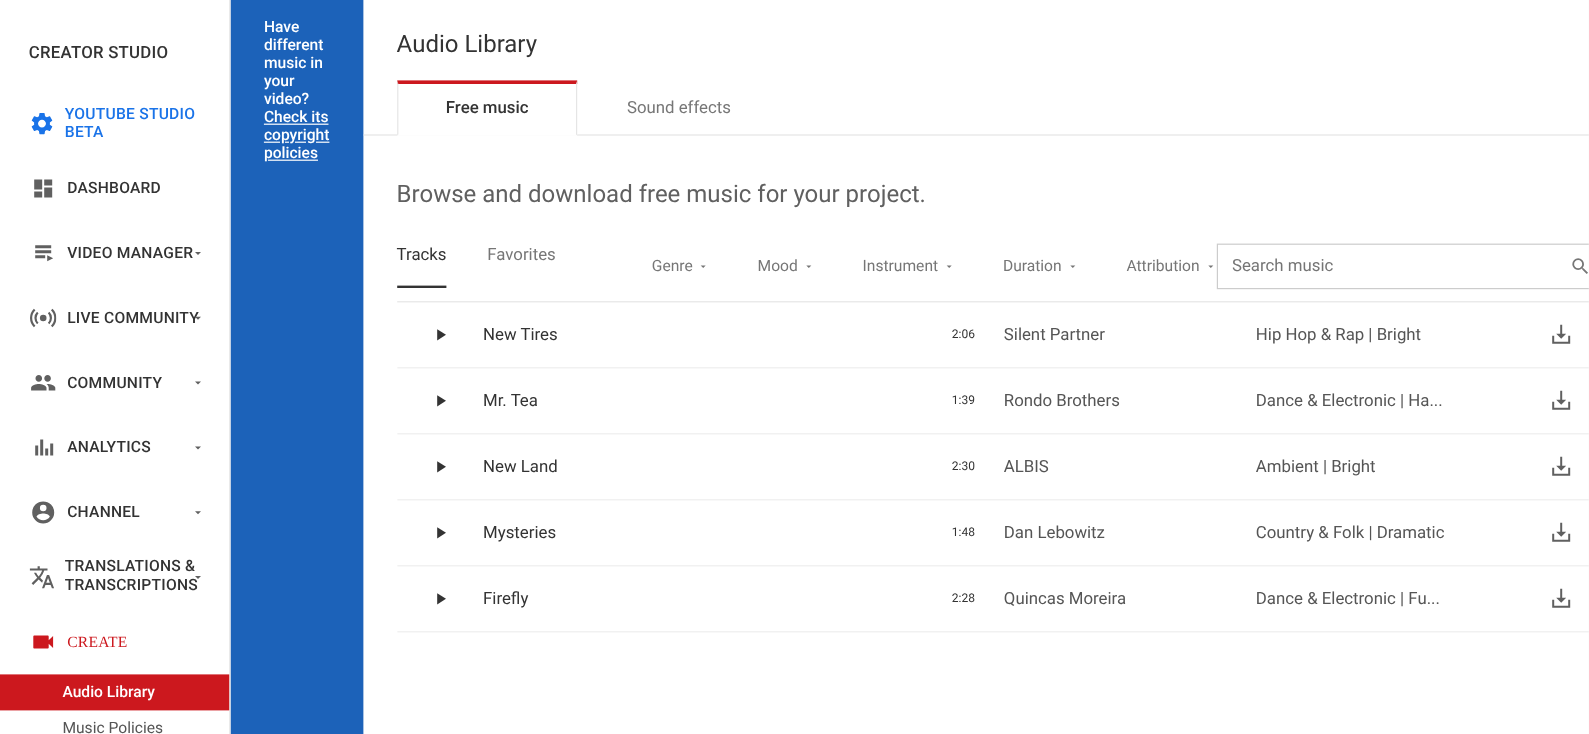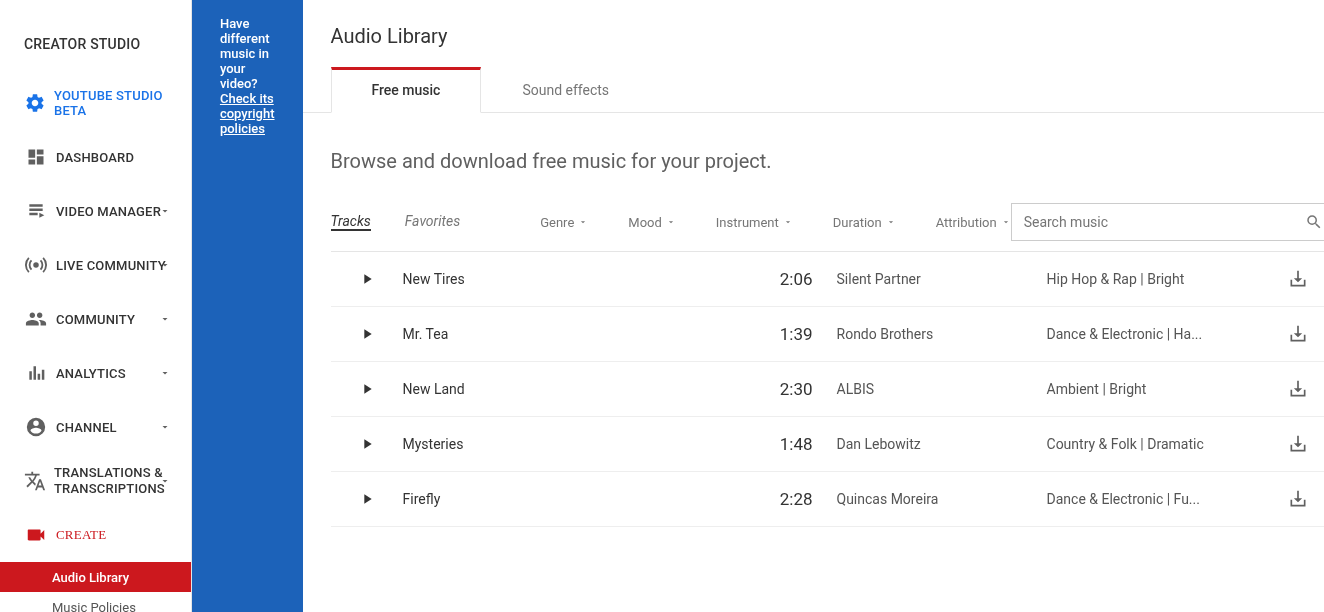--- a/index.html
+++ b/index.html
@@ -21,32 +21,32 @@
   .banner { background: #1c62b9; color: #fff; padding: 16px 28px; font-size: 13px; font-weight: 500; }
   .banner .link { text-decoration: underline; cursor: pointer; }
   .content { flex: 1; background: #fff; margin: 0; padding: 0 0 0 28px; position: relative; }
   .page-title { font-size: 20px; font-weight: 400; color: #333; padding: 24px 0 18px 0; }
   .tabs { display: flex; border-bottom: 1px solid #e5e5e5; margin-left: -28px; padding-left: 28px; }
   .tab { padding: 14px 40px; font-size: 14px; color: #767676; cursor: pointer; border: 1px solid transparent; border-bottom: none; position: relative; top: 1px; }
   .tab.active { color: #333; font-weight: 500; border: 1px solid #e5e5e5; border-top: 3px solid #cc181e; border-bottom: 1px solid #fff; background: #fff; padding-top: 12px; }
   .subtitle { font-size: 20px; color: #606060; padding: 36px 0 30px 0; font-weight: 400; }
   .controls { display: flex; align-items: center; padding: 0 28px 10px 0; border-bottom: 1px solid #e5e5e5; }
   .subtabs { display: flex; gap: 34px; }
-  .subtab { font-size: 14px; color: #767676; cursor: pointer; padding-bottom: 0; font-style: italic; }
+  .subtab { font-size: 14px; color: #767676; cursor: pointer; padding-bottom: 17px; }
   .subtab.active { color: #333; border-bottom: 2px solid #333; }
   .filters { display: flex; gap: 40px; margin-left: 80px; }
   .filter { font-size: 13px; color: #767676; cursor: pointer; display: flex; align-items: center; gap: 4px; }
   .search-box { margin-left: auto; width: 325px; height: 38px; border: 1px solid #ccc; display: flex; align-items: center; padding: 0 12px; }
   .search-box input { flex: 1; border: none; outline: none; font-size: 14px; color: #333; }
   .search-box .search-icon { color: #767676; }
   .tracks { overflow-y: scroll; height: 335px; padding-right: 8px; }
   .track-row { display: flex; align-items: center; height: 55px; border-bottom: 1px solid #eee; }
   .track-row .play { width: 72px; display: flex; justify-content: center; color: #333; cursor: pointer; }
   .track-row .title { width: 360px; font-size: 14px; color: #333; }
-  .track-row .duration { width: 60px; font-size: 17px; color: #333; text-align: right; padding-right: 10px; }
+  .track-row .duration { width: 60px; font-size: 10px; color: #333; text-align: right; padding-right: 10px; }
   .track-row .artist { width: 210px; font-size: 14px; color: #555; padding-left: 14px; }
   .track-row .genre { width: 230px; font-size: 14px; color: #555; padding-left: 14px; white-space: nowrap; overflow: hidden; text-overflow: ellipsis; }
   .track-row .actions { display: flex; gap: 24px; margin-left: auto; padding-right: 4px; }
   .track-row .dl, .track-row .star { color: #606060; cursor: pointer; }
   .track-row .star { color: #ccc; }
   svg { display: block; }
 </style>
 </head>
 <body>
 

